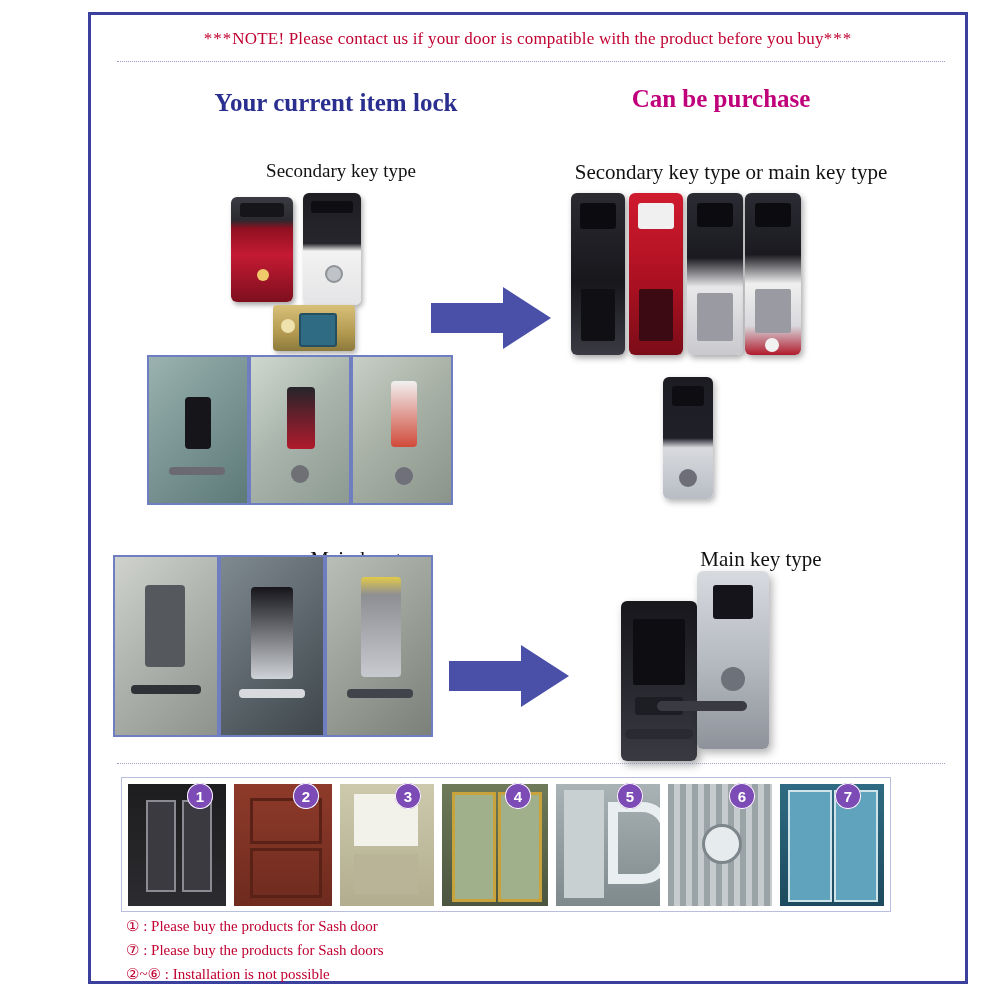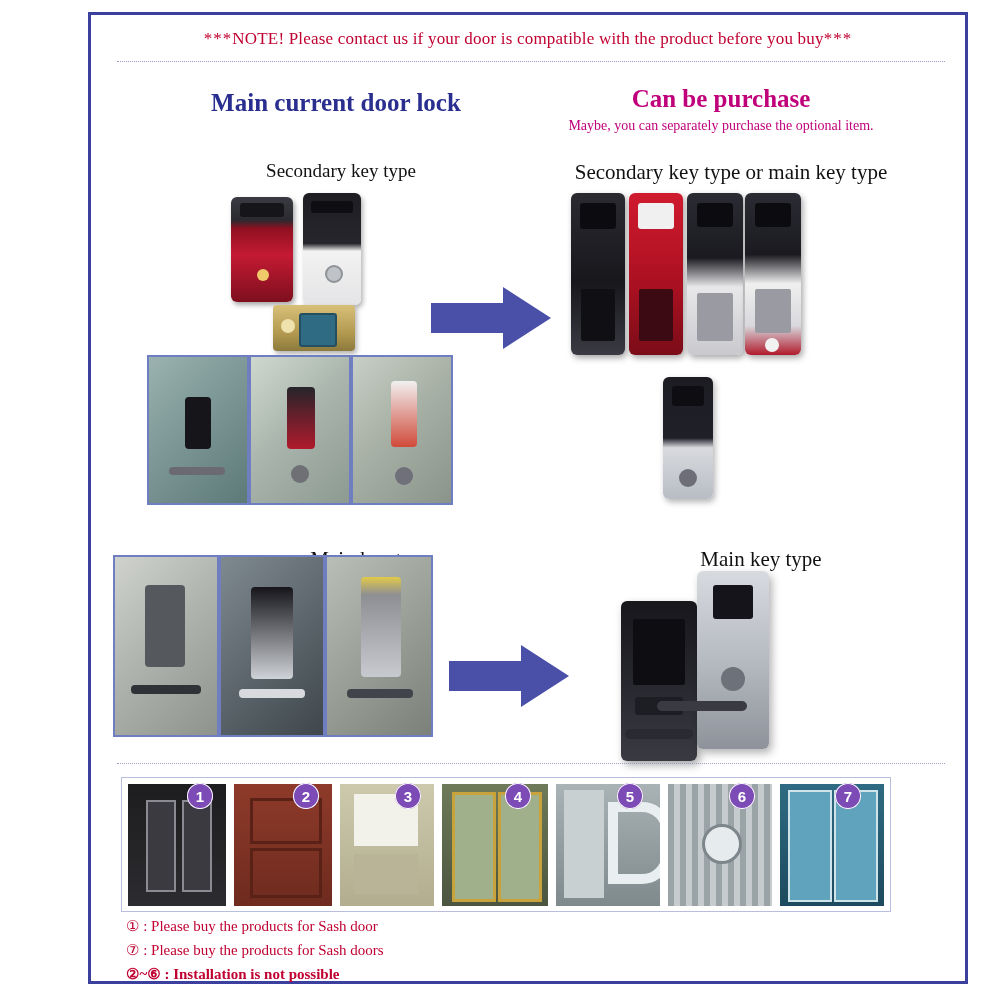--- a/index.html
+++ b/index.html
@@ -96,23 +96,22 @@
 <body>
 
 <div class="page">
   <div class="frame">
 
     <div class="note">
       <span class="star">***</span><span>NOTE! Please contact us if your door is compatible with the product before you buy</span><span class="star">***</span>
     </div>
     <div class="hr-dot" style="top:46px;"></div>
 
-    <div class="h-left">Main current door lock</div>
+    <div class="h-left">Your current item lock</div>
     <div class="h-right">Can be purchase</div>
-    <div class="h-right-sub">Maybe, you can separately purchase the optional item.</div>
 
     <div class="sub-left">Secondary key type</div>
     <div class="sub-right">Secondary key type or main key type</div>
 
     <div>
 
       <div class="dev" style="left:140px;top:182px;width:62px;height:105px;background:linear-gradient(180deg,#3a3a42 0%,#2a2a30 22%,#8e1020 30%,#c41a33 55%,#7d0f1e 100%);box-shadow:2px 3px 5px rgba(0,0,0,.35);">
         <div class="scr" style="left:9px;top:6px;width:44px;height:14px;background:#15151a;"></div>
         <div class="dot" style="left:26px;top:72px;width:12px;height:12px;background:#f0c96a;"></div>
       </div>
@@ -242,16 +241,16 @@
     <div class="badge" style="left:96px;top:768px;">1</div>
     <div class="badge" style="left:202px;top:768px;">2</div>
     <div class="badge" style="left:304px;top:768px;">3</div>
     <div class="badge" style="left:414px;top:768px;">4</div>
     <div class="badge" style="left:526px;top:768px;">5</div>
     <div class="badge" style="left:638px;top:768px;">6</div>
     <div class="badge" style="left:744px;top:768px;">7</div>
 
     <div class="legend" style="top:902px;">① : Please buy the products for Sash door</div>
     <div class="legend" style="top:926px;">⑦ : Please buy the products for Sash doors</div>
-    <div class="legend" style="top:950px;font-weight:bold;">②~⑥ : Installation is not possible</div>
+    <div class="legend" style="top:950px;">②~⑥ : Installation is not possible</div>
 
   </div>
 </div>
 
 </body></html>

